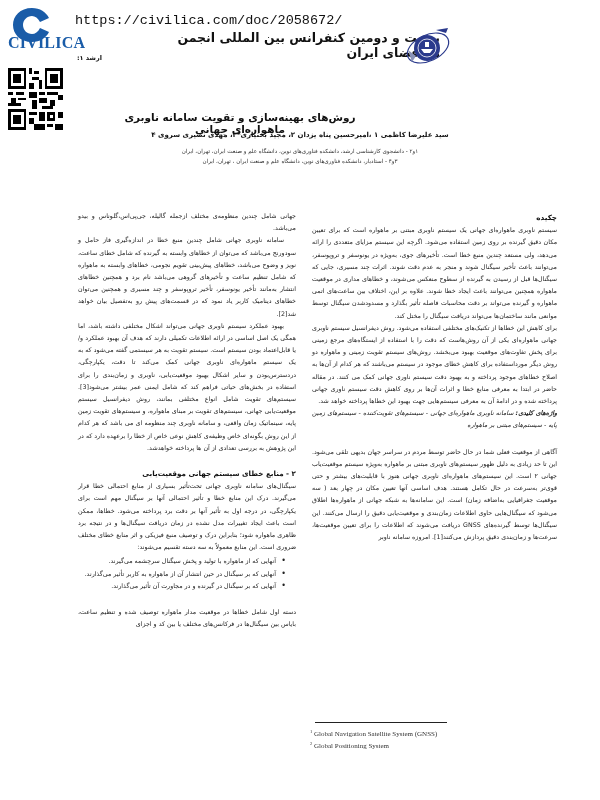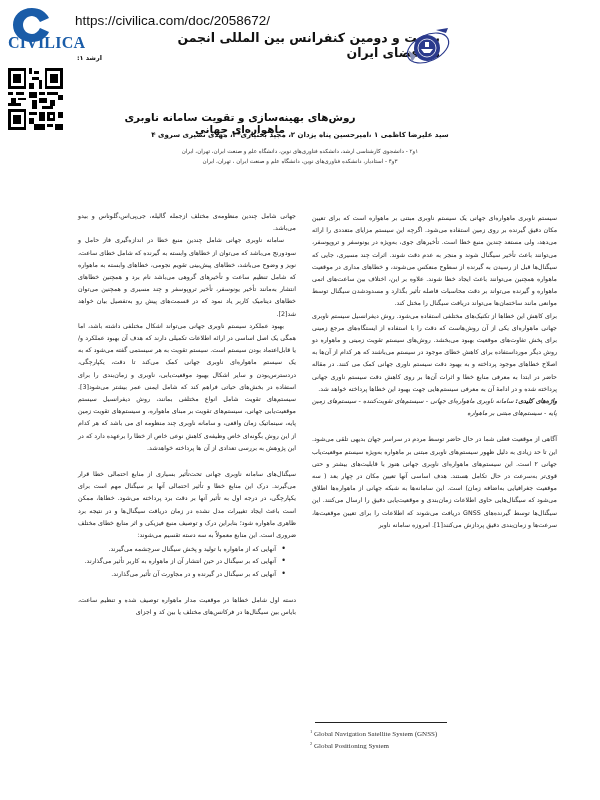--- a/index.html
+++ b/index.html
@@ -4,21 +4,21 @@
 <style>
   html, body { margin: 0; padding: 0; background: #ffffff; }
   body { width: 600px; height: 800px; position: relative; overflow: hidden; font-family: "DejaVu Sans", sans-serif; color: #111; }
   .abs { position: absolute; }
 
   
   .logo { left: 8px; top: 6px; width: 46px; height: 62px; }
   .logo .c { position: absolute; left: 2px; top: 0; width: 44px; height: 38px; }
   .logo .brand { position: absolute; left: 0; top: 28px; width: 50px; font-family: Liberation Serif, serif; font-weight: bold; font-size: 16px; color: #1a5ca8; letter-spacing: 0.2px; }
   .qr { left: 8px; top: 68px; width: 55px; height: 62px; }
-  .url { left: 75px; top: 13px; font-family: Liberation Sans, sans-serif; font-size: 13.5px; color: #111; }
+  .url { left: 75px; top: 13px; font-family: Liberation Mono, monospace; font-size: 13.5px; color: #111; }
   .conf { left: 140px; top: 30px; width: 300px; text-align: right; direction: rtl; font-size: 12.5px; font-weight: bold; }
   .pagenum { left: 77px; top: 54px; font-size: 6.5px; font-weight: bold; direction: rtl; }
   .emblem { left: 402px; top: 24px; width: 52px; height: 48px; }
 
   .title { left: 100px; top: 95px; width: 280px; text-align: center; direction: rtl; font-size: 10.5px; font-weight: bold; margin-top: 16px; }
   .authors { left: 150px; top: 131px; width: 300px; text-align: center; direction: rtl; font-size: 7px; font-weight: bold; }
   .affil { left: 150px; top: 146px; width: 300px; text-align: center; direction: rtl; font-size: 5.6px; color: #333; line-height: 10px; }
 
   
   .col { direction: rtl; text-align: justify; font-size: 6.3px; line-height: 12.2px; color: #222; }
@@ -109,35 +109,37 @@
 </div>
 
 <div class="abs title">روش‌های بهینه‌سازی و تقویت سامانه ناوبری ماهواره‌ای جهانی</div>
 <div class="abs authors">سید علیرضا کاظمی ۱ ،امیرحسین پناه یزدان ۲، مجید بختیاری*۳، مهدی نصیری سروی ۴</div>
 <div class="abs affil">
   <div>۱و۲ - دانشجوی کارشناسی ارشد، دانشکده فناوری‌های نوین، دانشگاه علم و صنعت ایران، تهران، ایران</div>
   <div>۳و۴ - استادیار، دانشکده فناوری‌های نوین، دانشگاه علم و صنعت ایران ، تهران، ایران</div>
 </div>
 
 <div class="abs col right-col">
+  <p class="heading">چکیده</p>
   <p>سیستم ناوبری ماهواره‌ای جهانی یک سیستم ناوبری مبتنی بر ماهواره است که برای تعیین مکان دقیق گیرنده بر روی زمین استفاده می‌شود. اگرچه این سیستم مزایای متعددی را ارائه می‌دهد، ولی مستعد چندین منبع خطا است. تأخیرهای جوی، به‌ویژه در یونوسفر و تروپوسفر، می‌توانند باعث تأخیر سیگنال شوند و منجر به عدم دقت شوند. اثرات چند مسیری، جایی که سیگنال‌ها قبل از رسیدن به گیرنده از سطوح منعکس می‌شوند، و خطاهای مداری در موقعیت ماهواره همچنین می‌توانند باعث ایجاد خطا شوند. علاوه بر این، اختلاف بین ساعت‌های اتمی ماهواره و گیرنده می‌تواند بر دقت محاسبات فاصله تأثیر بگذارد و مسدودشدن سیگنال توسط موانعی مانند ساختمان‌ها می‌تواند دریافت سیگنال را مختل کند.</p>
   <p>برای کاهش این خطاها از تکنیک‌های مختلفی استفاده می‌شود. روش دیفرانسیل سیستم ناوبری جهانی ماهواره‌ای یکی از آن روش‌هاست که دقت را با استفاده از ایستگاه‌های مرجع زمینی برای پخش تفاوت‌های موقعیت بهبود می‌بخشد. روش‌های سیستم تقویت زمینی و ماهواره دو روش دیگر مورداستفاده برای کاهش خطای موجود در سیستم می‌باشند که هر کدام از آن‌ها به اصلاح خطاهای موجود پرداخته و به بهبود دقت سیستم ناوری جهانی کمک می کنند. در مقاله حاضر در ابتدا به معرفی منابع خطا و اثرات آن‌ها بر روی کاهش دقت سیستم ناوری جهانی پرداخته شده و در ادامهٔ آن به معرفی سیستم‌هایی جهت بهبود این خطاها پرداخته خواهد شد.</p>
   <p>
     <span class="kw-label">واژه‌های کلیدی:</span>
     <span class="kw">سامانه ناوبری ماهواره‌ای جهانی - سیستم‌های تقویت‌کننده - سیستم‌های زمین پایه - سیستم‌های مبتنی بر ماهواره</span>
   </p>
   <div class="spacer"></div>
   <p>آگاهی از موقعیت فعلی شما در حال حاضر توسط مردم در سراسر جهان بدیهی تلقی می‌شود. این تا حد زیادی به دلیل ظهور سیستم‌های ناوبری مبتنی بر ماهواره به‌ویژه سیستم موقعیت‌یاب جهانی ۲ است. این سیستم‌های ماهواره‌ای ناوبری جهانی هنوز با قابلیت‌های بیشتر و حتی قوی‌تر به‌سرعت در حال تکامل هستند. هدف اساسی آنها تعیین مکان در چهار بعد ( سه موقعیت جغرافیایی به‌اضافه زمان) است. این سامانه‌ها به شبکه جهانی از ماهواره‌ها اطلاق می‌شود که سیگنال‌هایی حاوی اطلاعات زمان‌بندی و موقعیت‌یابی دقیق را ارسال می‌کنند. این سیگنال‌ها توسط گیرنده‌های GNSS دریافت می‌شوند که اطلاعات را برای تعیین موقعیت‌ها، سرعت‌ها و زمان‌بندی دقیق پردازش می‌کنند[1]. امروزه سامانه ناوبر</p>
 </div>
 
 <div class="abs col left-col">
   <p>جهانی شامل چندین منظومه‌ی مختلف ازجمله گالیله، جی‌پی‌اس،گلوناس و بیدو می‌باشد.</p>
   <p class="indent">سامانه ناوبری جهانی شامل چندین منبع خطا در اندازه‌گیری فاز حامل و سودورنج می‌باشد که می‌توان از خطاهای وابسته به گیرنده که شامل خطای ساعت، نویز و وضوح می‌باشد، خطاهای پیش‌بینی تقویم نجومی، خطاهای وابسته به ماهواره که شامل تنظیم ساعت و تأخیرهای گروهی می‌باشد نام برد و همچنین خطاهای انتشار به‌مانند تأخیر یونوسفر، تأخیر تروپوسفر و چند مسیری و همچنین می‌توان خطاهای دینامیک کاربر یاد نمود که در قسمت‌های پیش رو به‌تفصیل بیان خواهد شد[2].</p>
   <p class="indent">بهبود عملکرد سیستم ناوبری جهانی می‌تواند اشکال مختلفی داشته باشد، اما همگی یک اصل اساسی در ارائه اطلاعات تکمیلی دارند که هدف آن بهبود عملکرد و/یا قابل‌اعتماد بودن سیستم است. سیستم تقویت به هر سیستمی گفته می‌شود که به یک سیستم ماهواره‌ای ناوبری جهانی کمک می‌کند تا دقت، یکپارچگی، دردسترس‌بودن و سایر اشکال بهبود موقعیت‌یابی، ناوبری و زمان‌بندی را برای استفاده در بخش‌های حیاتی فراهم کند که شامل ایمنی عمر بیشتر می‌شود[3]. سیستم‌های تقویت شامل انواع مختلفی بمانند، روش دیفرانسیل سیستم موقعیت‌یابی جهانی، سیستم‌های تقویت بر مبنای ماهواره، و سیستم‌های تقویت زمین پایه، سینماتیک زمان واقعی، و سامانه ناوبری چند منظومه ای می باشد که هر کدام از این روش بگونه‌ای خاص وظیفه‌ی کاهش نوعی خاص از خطا را برعهده دارد که در این پژوهش به بررسی تعدادی از آن ها پرداخته خواهدشد.</p>
   <div class="spacer"></div>
+  <p class="heading">۲ - منابع خطای سیستم جهانی موقعیت‌یابی</p>
   <p>سیگنال‌های سامانه ناوبری جهانی تحت‌تأثیر بسیاری از منابع احتمالی خطا قرار می‌گیرند. درک این منابع خطا و تأثیر احتمالی آنها بر سیگنال مهم است برای یکپارچگی، در درجه اول به تأثیر آنها بر دقت برد پرداخته می‌شود. خطاها، ممکن است باعث ایجاد تغییرات مدل نشده در زمان دریافت سیگنال‌ها و در نتیجه برد ظاهری ماهواره شود؛ بنابراین درک و توصیف منبع فیزیکی و اثر منابع خطای مختلف ضروری است. این منابع معمولاً به سه دسته تقسیم می‌شوند:</p>
   <ul class="bullets">
     <li>آنهایی که از ماهواره با تولید و پخش سیگنال سرچشمه می‌گیرند.</li>
     <li>آنهایی که بر سیگنال در حین انتشار آن از ماهواره به کاربر تأثیر می‌گذارند.</li>
     <li>آنهایی که بر سیگنال در گیرنده و در مجاورت آن تأثیر می‌گذارند.</li>
   </ul>
   <div class="spacer"></div>
   <p>دسته اول شامل خطاها در موقعیت مدار ماهواره توصیف شده و تنظیم ساعت، بایاس بین سیگنال‌ها در فرکانس‌های مختلف یا بین کد و اجزای</p>
 </div>
 

